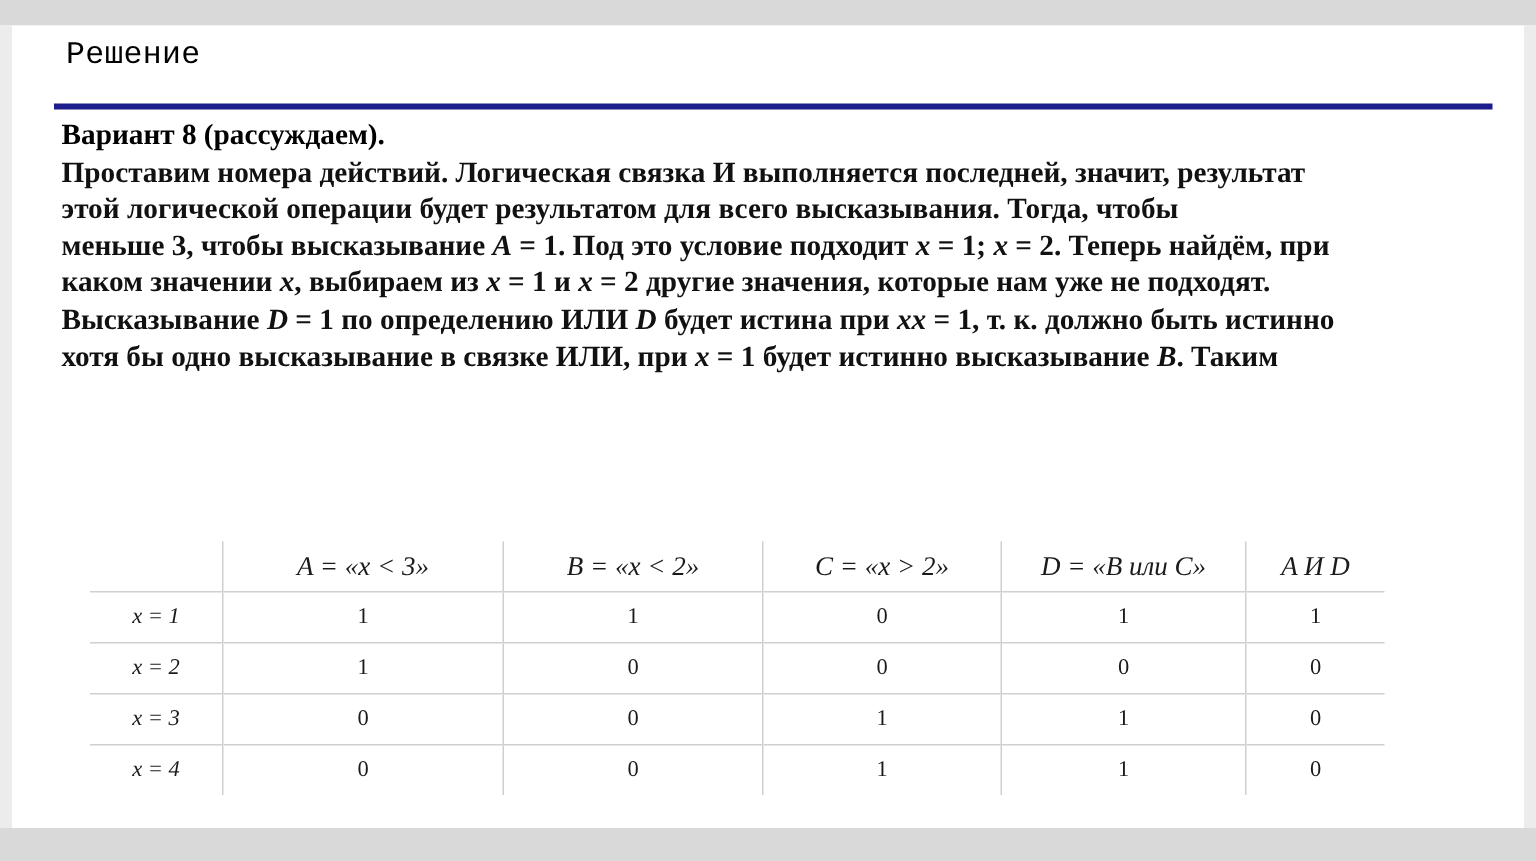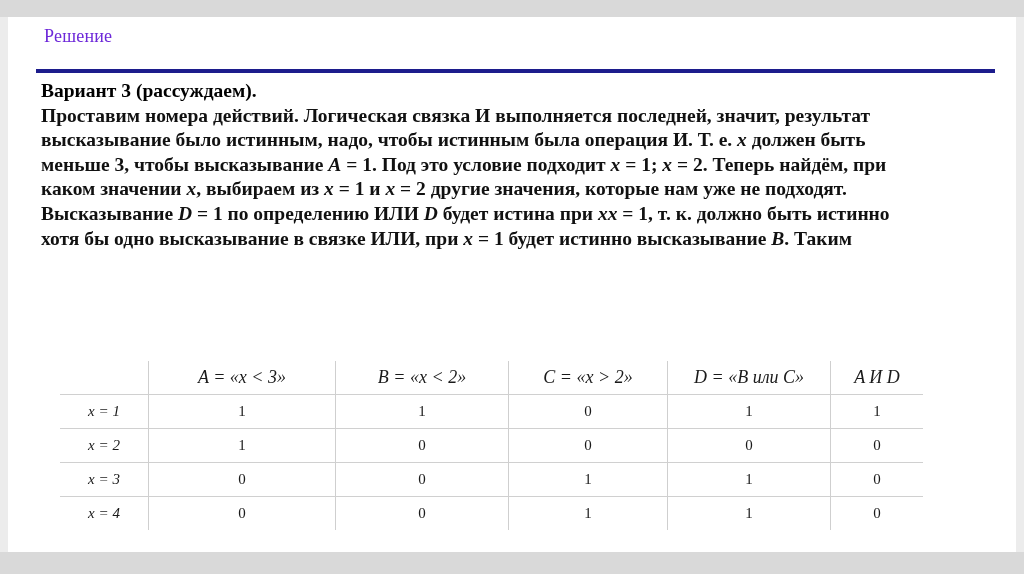--- a/index.html
+++ b/index.html
@@ -44,24 +44,24 @@
     width: 1008px;
     height: 535px;
     background: #ffffff;
   }
 
   
   .title {
     position: absolute;
     left: 36px;
     top: 9px;
-    font-family: Liberation Serif, serif;
-    font-size: 18px;
+    font-family: Liberation Mono, monospace;
+    font-size: 21px;
     font-weight: 400;
-    color: #6d28d9;
+    color: #000000;
     letter-spacing: 0.2px;
     white-space: nowrap;
   }
   .title-rule {
     position: absolute;
     left: 28px;
     top: 52px;
     width: 959px;
     height: 4px;
     background: #1c1c8c;
@@ -162,24 +162,24 @@
 <div class="band band-bottom"></div>
 <div class="edge edge-left"></div>
 <div class="edge edge-right"></div>
 
 <div class="slide">
 
   <div class="title">Решение</div>
   <div class="title-rule"></div>
 
   <div class="body-block">
-    <p class="lead">Вариант 3 (рассуждаем).</p>
+    <p class="lead">Вариант 8 (рассуждаем).</p>
     <div class="para">
       <span class="ln">Проставим номера действий. Логическая связка И выполняется последней, значит, результат</span>
-      <span class="ln">высказывание было истинным, надо, чтобы истинным была операция И. Т. е. <i class="v">x</i> должен быть</span>
+      <span class="ln">этой логической операции будет результатом для всего высказывания. Тогда, чтобы</span>
       <span class="ln">меньше 3, чтобы высказывание <i class="v">A</i> = 1. Под это условие подходит <i class="v">x</i> = 1; <i class="v">x</i> = 2. Теперь найдём, при</span>
       <span class="ln">каком значении <i class="v">x</i>, выбираем из <i class="v">x</i> = 1 и <i class="v">x</i> = 2 другие значения, которые нам уже не подходят.</span>
       <span class="ln">Высказывание <i class="v">D</i> = 1 по определению ИЛИ <i class="v">D</i> будет истина при <i class="v">xx</i> = 1, т. к. должно быть истинно</span>
       <span class="ln">хотя бы одно высказывание в связке ИЛИ, при <i class="v">x</i> = 1 будет истинно высказывание <i class="v">B</i>. Таким</span>
     </div>
   </div>
 
 
   <div class="table-wrap">
     <table class="truth">

